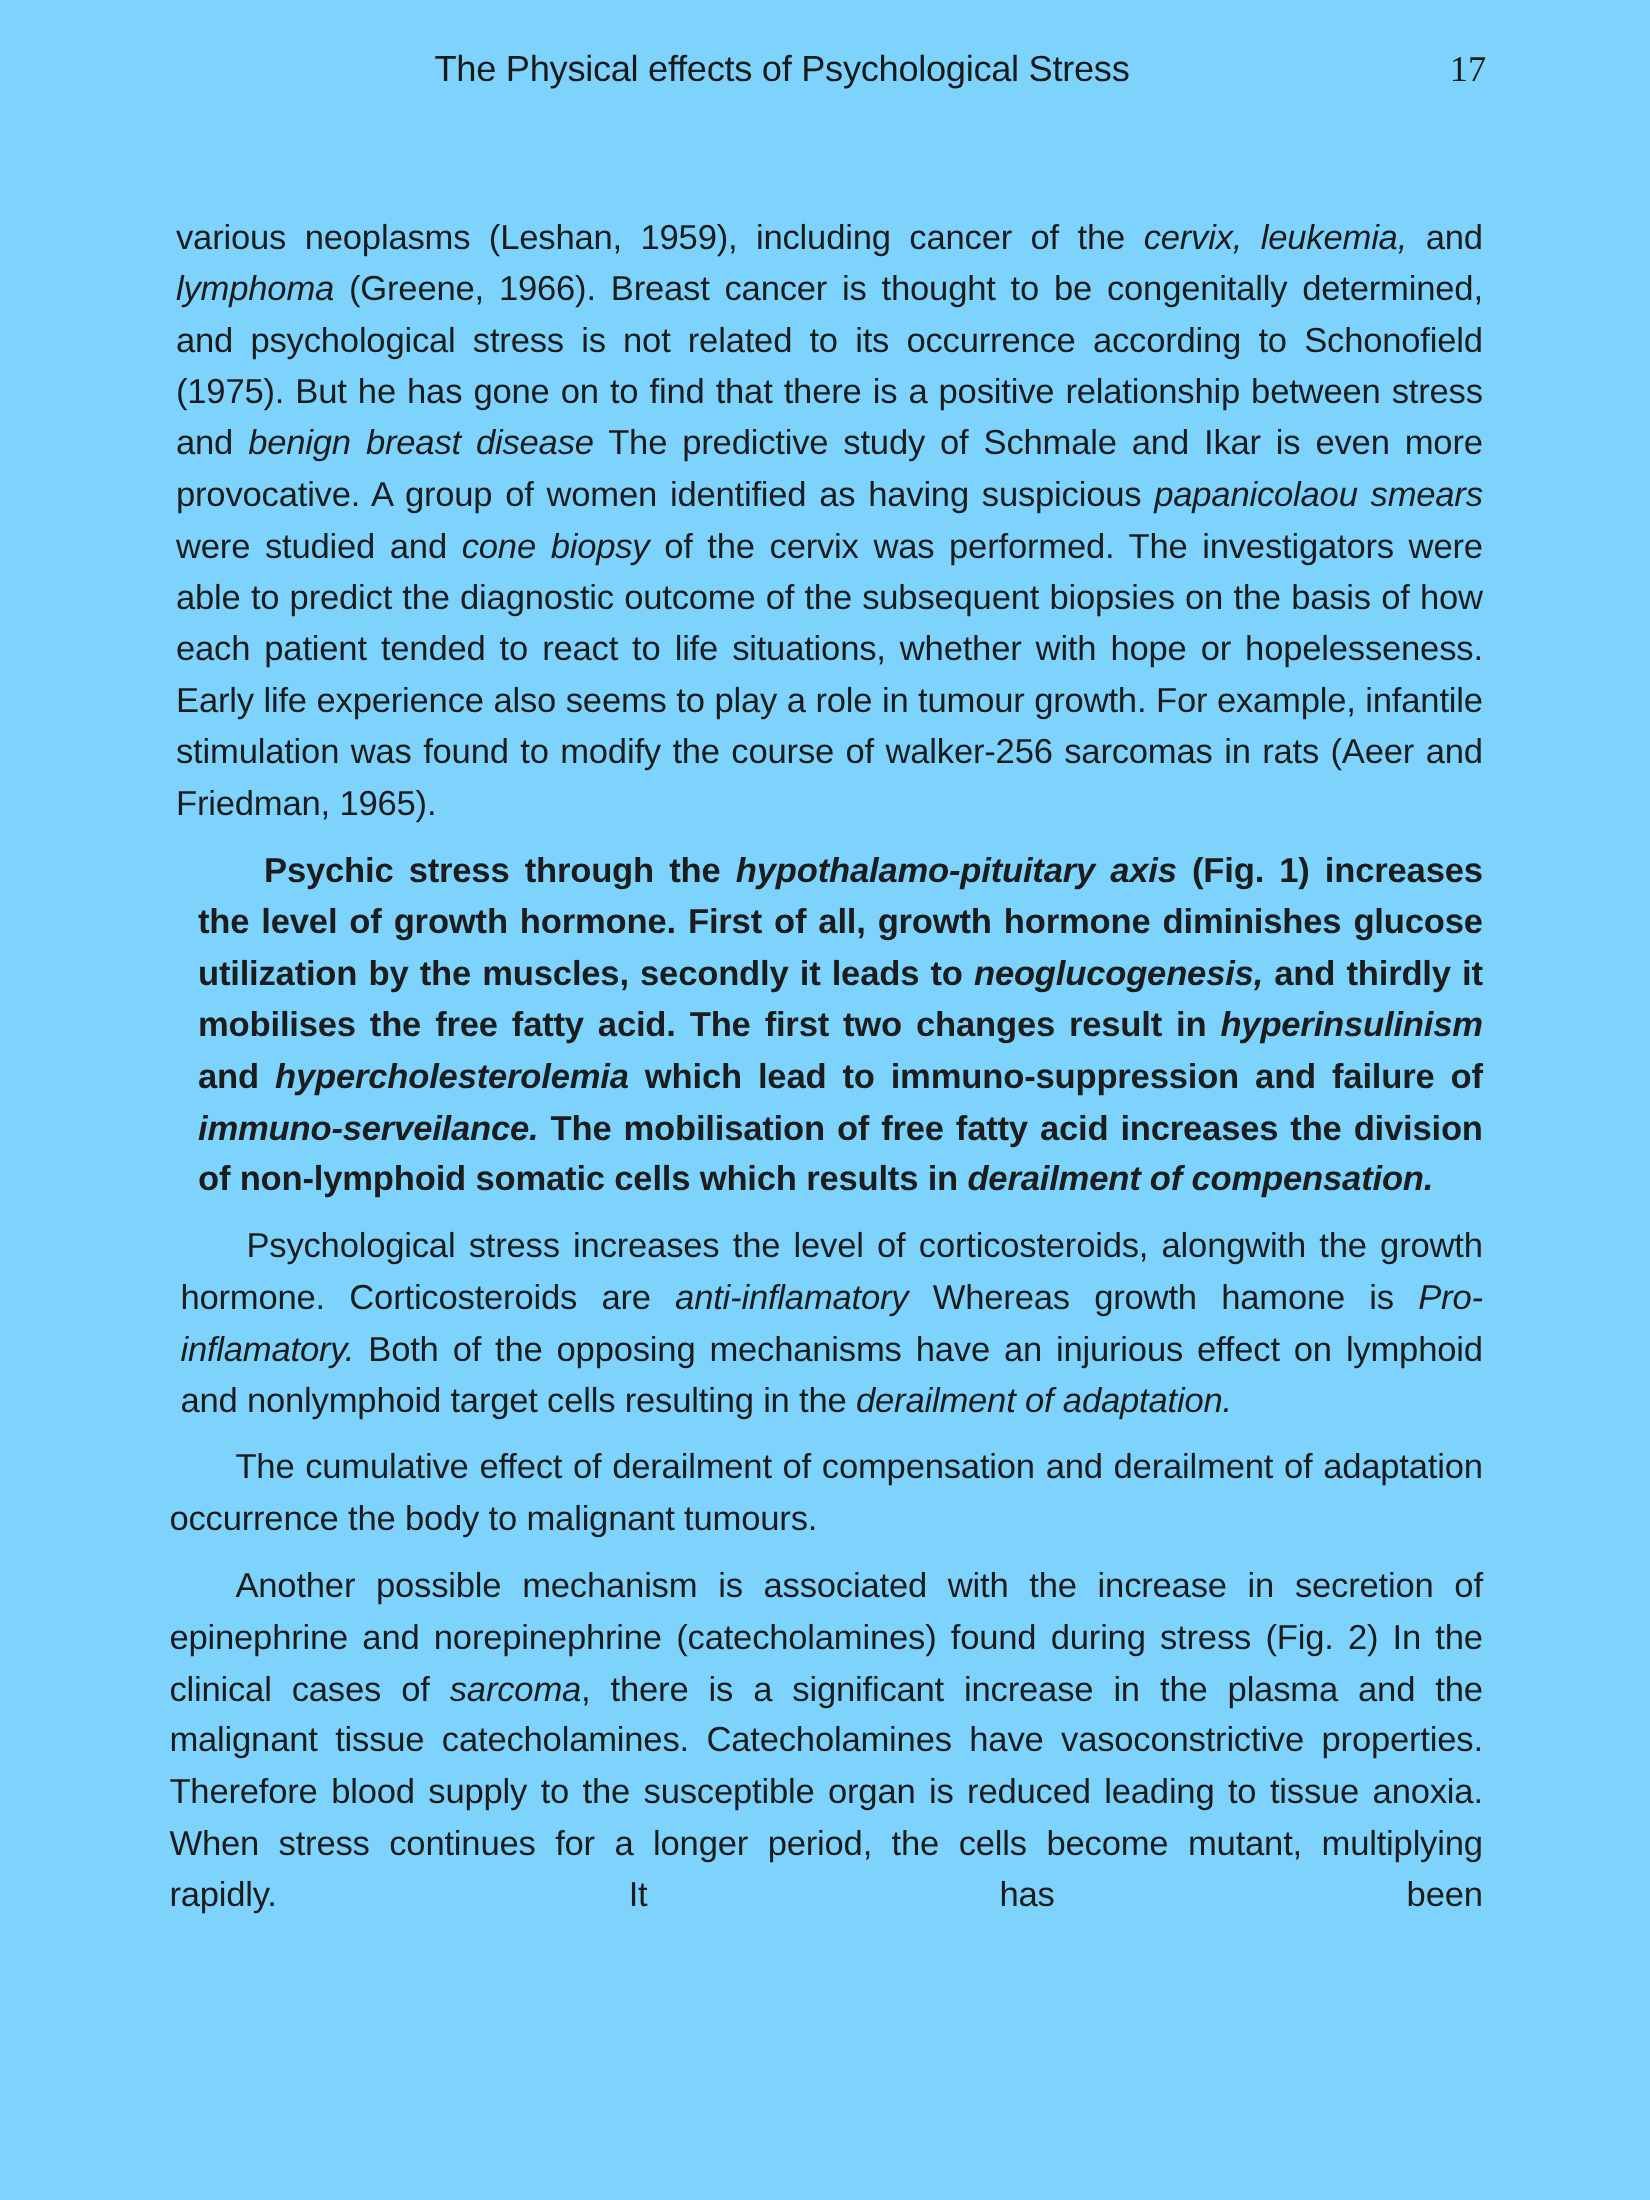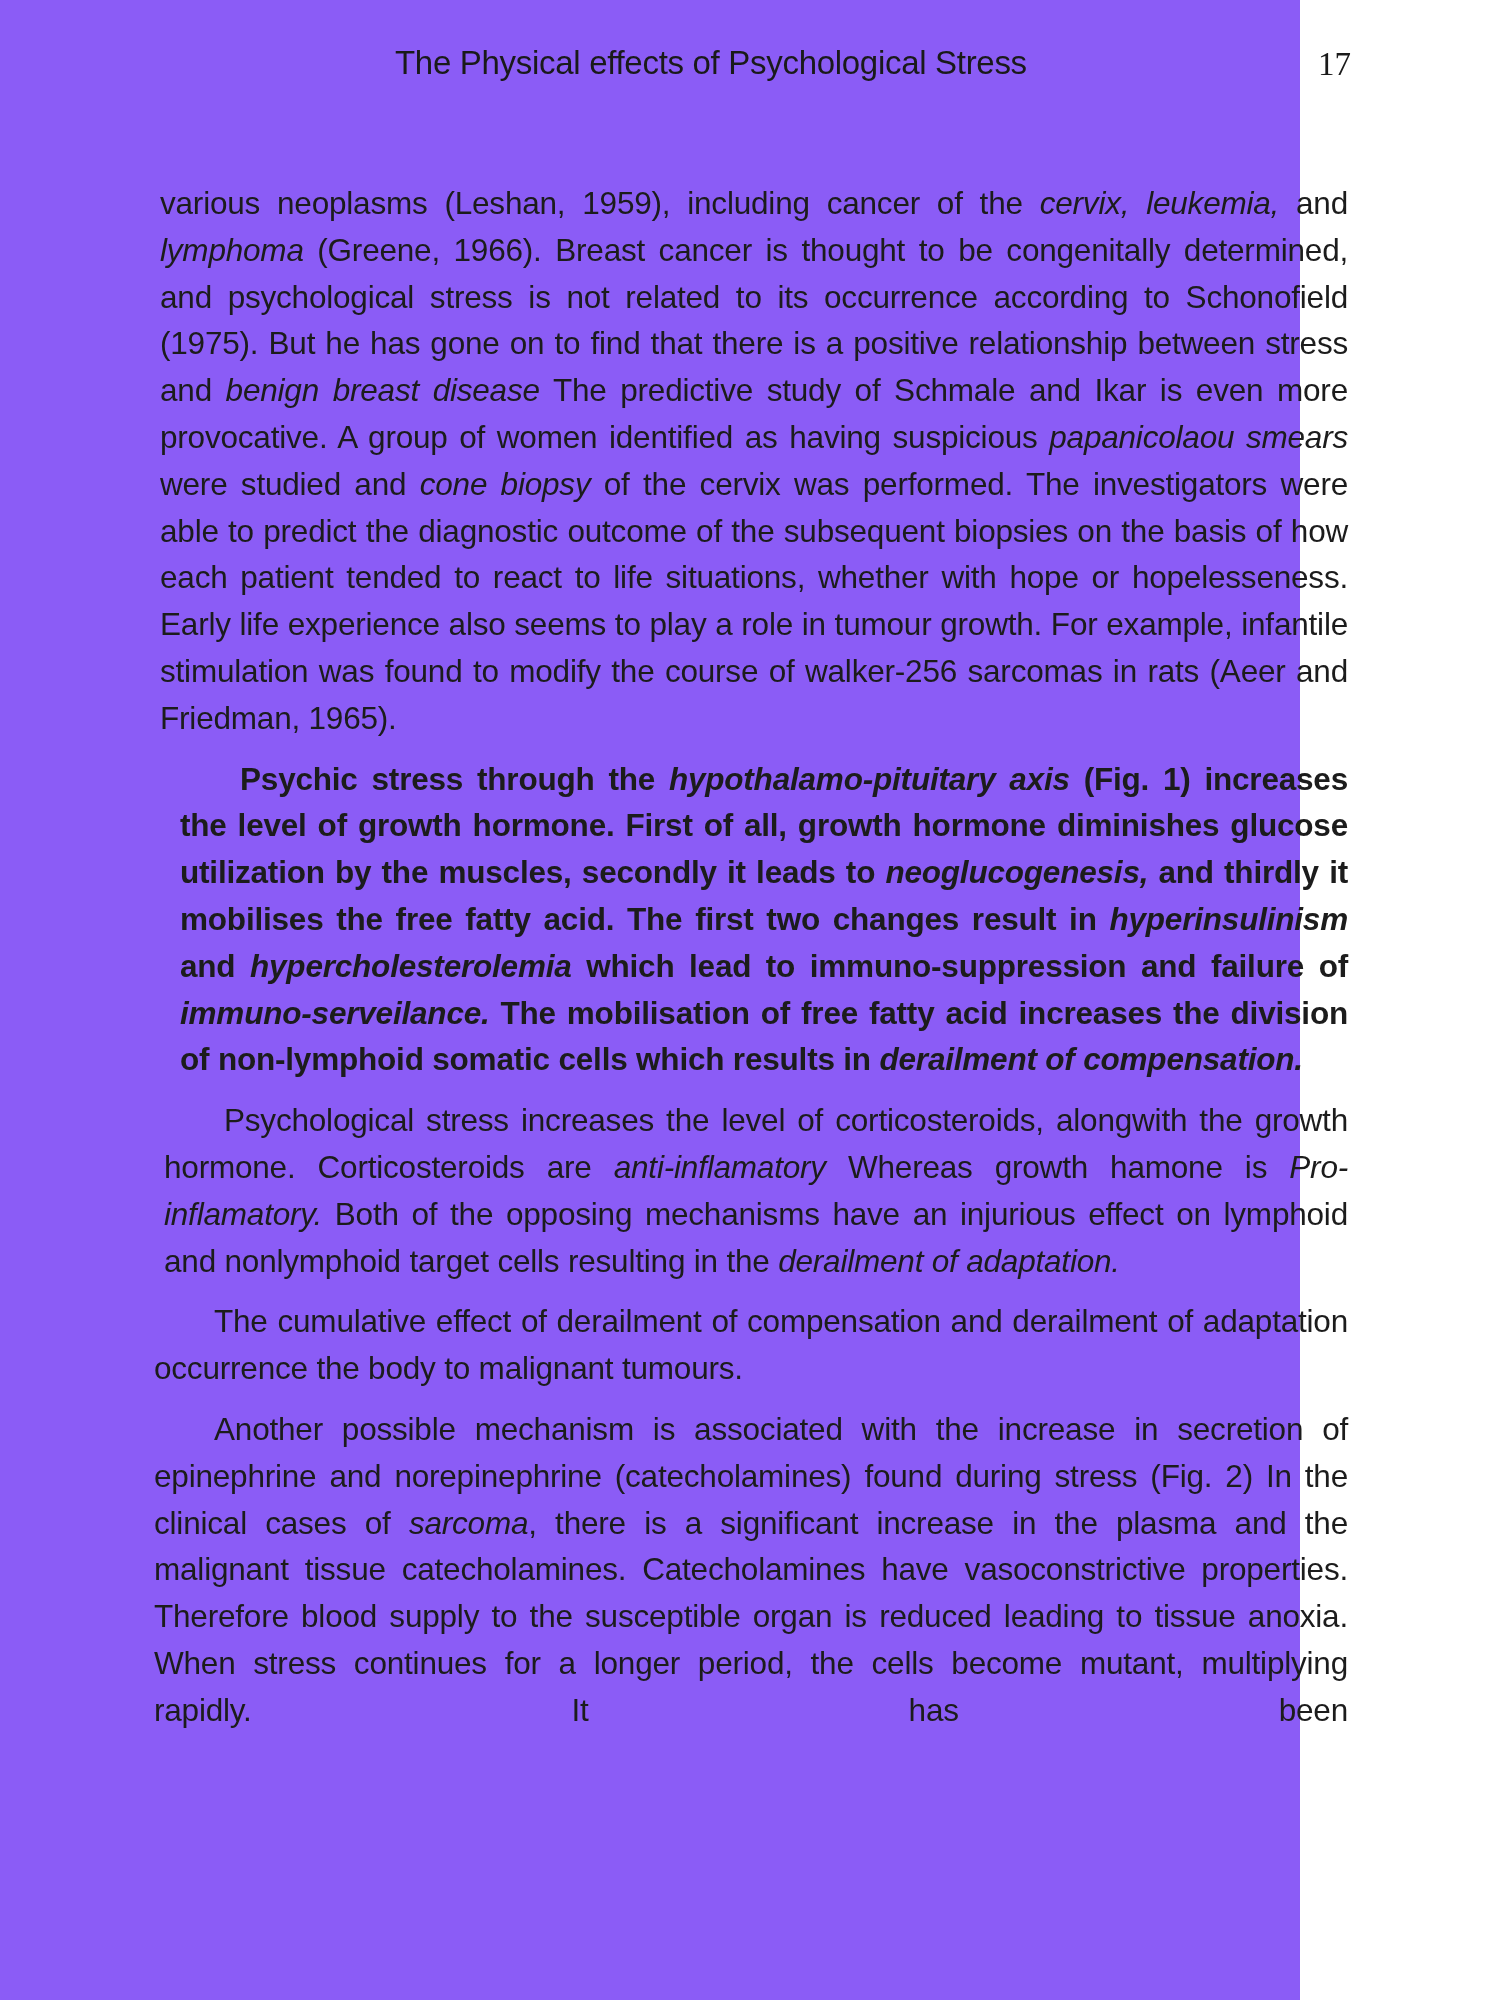--- a/index.html
+++ b/index.html
@@ -1,37 +1,37 @@
 <!DOCTYPE html>
 <html><head>
 <meta charset="utf-8">
 <style>
   html, body { margin: 0; padding: 0; background: #ffffff; }
   body { width: 1500px; height: 2000px; overflow: hidden; position: relative; }
   .page {
-    position: absolute; left: 0; top: 0; width: 1300px; height: 2000px;
-    background: #8b5cf6;
+    position: absolute; left: 0; top: 0; width: 1500px; height: 2000px;
+    background: #7dd3fc;
     color: #1c1c1c;
     font-family: "Liberation Sans", "DejaVu Sans", sans-serif;
   }
   .running-head {
     position: absolute; top: 44px; left: 0; width: 1500px; height: 50px;
   }
   .running-title {
     position: absolute; left: 395px; top: 0;
     font-family: "Liberation Sans Narrow", "Liberation Sans", sans-serif;
     font-size: 33px; letter-spacing: -0.3px; color: #1a1a1a;
   }
   .page-number {
     position: absolute; left: 1318px; top: 2px;
     font-family: Liberation Serif, serif;
     font-size: 33px; color: #1a1a1a;
   }
   .body {
-    position: absolute; left: 160px; top: 180px; width: 1188px;
+    position: absolute; left: 160px; top: 192px; width: 1188px;
     font-size: 31.5px; line-height: 46.8px;
     letter-spacing: -0.2px;
   }
   .para { margin: 0; text-align: justify; text-align-last: left; }
   .para + .para { margin-top: 14px; }
   .indent { text-indent: 60px; }
   .para.last-line-justify { text-align-last: justify; }
   em { font-style: italic; }
   .b3 { margin-left: 6px; }
   .b4 { margin-left: 20px; font-weight: bold; }

